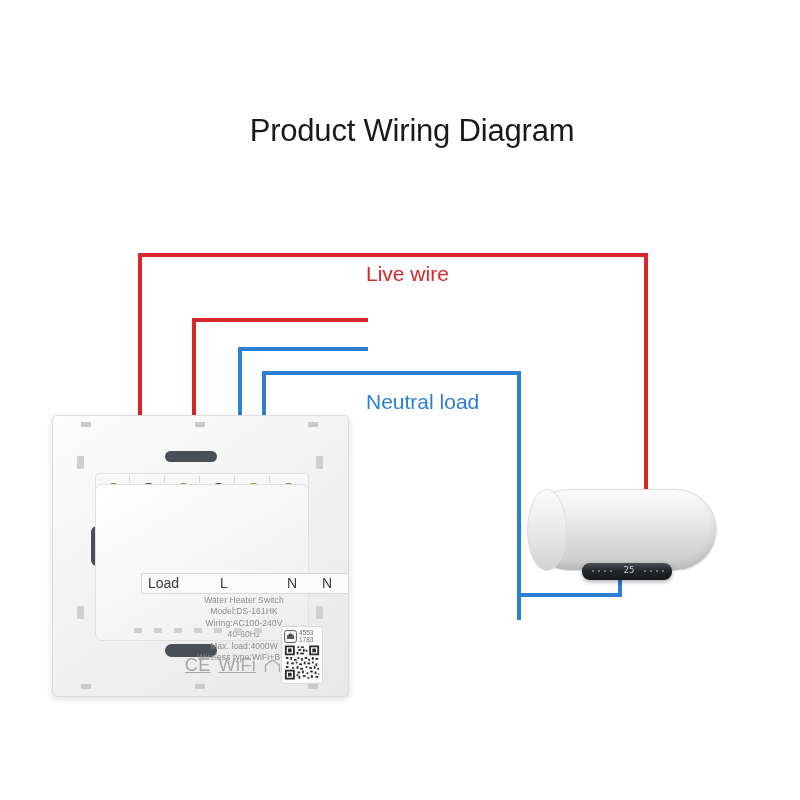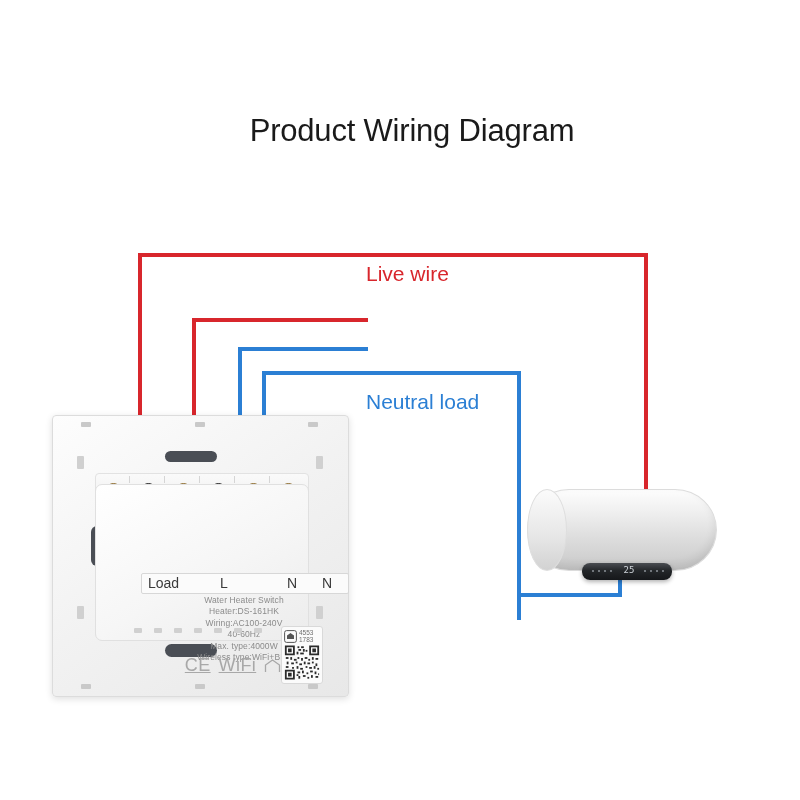--- a/index.html
+++ b/index.html
@@ -195,24 +195,24 @@
 
       <div id="label-row">
         <span class="term-label" style="left:6px;">Load</span>
         <span class="term-label" style="left:78px;">L</span>
         <span class="term-label" style="left:145px;">N</span>
         <span class="term-label" style="left:180px;">N</span>
       </div>
 
       <div id="spec-block">
         <div>Water Heater Switch</div>
-        <div>Heater:DS-161HK</div>
+        <div>Model:DS-161HK</div>
         <div>Wiring:AC100-240V</div>
         <div>40-60Hz</div>
-        <div>Max. type:4000W</div>
+        <div>Max. load:4000W</div>
         <div>Wireless type:WiFi+BLE</div>
       </div>
 
       <div id="cert-row">
         <span class="cert-text">CE</span>
         <span class="cert-text">WiFi</span>
         <svg width="17" height="14" viewBox="0 0 17 14">
           <path d="M1.5,13 L1.5,6 L8.5,1 L15.5,6 L15.5,13" fill="none" stroke="#a8a8a8" stroke-width="1.3"></path>
         </svg>
         <svg width="14" height="15" viewBox="0 0 14 15">

